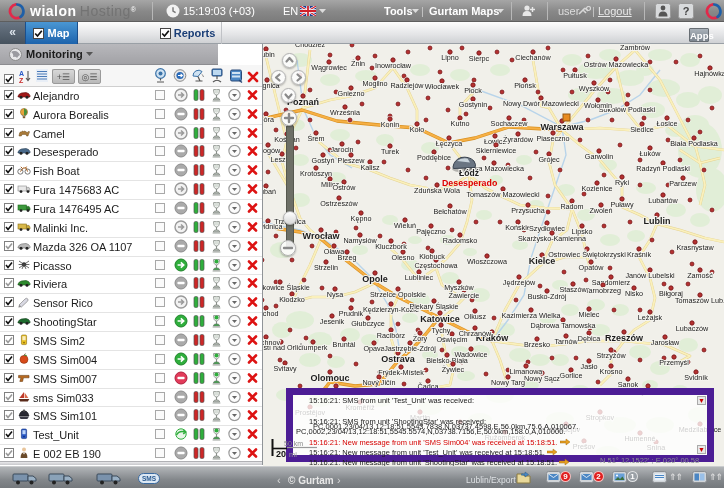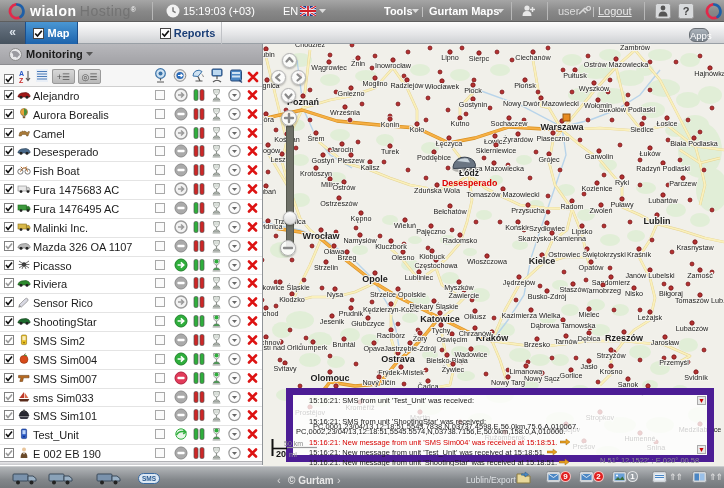--- a/index.html
+++ b/index.html
@@ -3,21 +3,21 @@
 *{margin:0;padding:0;box-sizing:border-box}
 html,body{width:724px;height:488px;overflow:hidden;font-family:"Liberation Sans",sans-serif}
 .abs{position:absolute}
 #page{position:relative;width:724px;height:488px;background:#fff}
 #topbar{left:0;top:0;width:724px;height:22px;background:linear-gradient(#a6a6a6,#888 55%,#7c7c7c);border-bottom:1px solid #5e5e5e}
 #tabbar{left:0;top:22px;width:724px;height:22px;background:linear-gradient(#fdfdfd,#e3e4e6 60%,#cfd1d4);border-bottom:1px solid #9aa0a6}
 #tabdark{left:0;top:22px;width:25px;height:22px;background:linear-gradient(#6a7684,#46525e);color:#dce4ec;font-weight:bold;font-size:12px;text-align:center;line-height:20px}
 .tab{top:22px;height:22px;font-size:11px;font-weight:bold;color:#1b3f77;line-height:22px}
 .tabact{background:linear-gradient(#4a97d4,#1d63ac);color:#fff;border-left:1px solid #1b4f8c;border-right:1px solid #1b4f8c}
 #panel{left:0;top:44px;width:263px;height:421px;background:#fff;border-right:1px solid #909498}
-#phead{left:0;top:0;width:262px;height:21px;background:linear-gradient(#b8b8bc,#a2a2a6);border-bottom:1px solid #8c8c90;color:#1c1c1c;font-size:11px;font-weight:bold;line-height:21px}
+#phead{left:0;top:0;width:218px;height:21px;background:linear-gradient(#b8b8bc,#a2a2a6);border-bottom:1px solid #8c8c90;color:#1c1c1c;font-size:11px;font-weight:bold;line-height:21px}
 #ptool{left:0;top:21px;width:262px;height:22px;background:#f6f6f6;border-bottom:1px solid #cfcfcf}
 .row{left:0;width:262px;height:18.85px;border-bottom:1px solid #e4e4e4;font-size:11px;color:#1c1c1c}
 .rowi{position:absolute;top:50%;transform:translateY(-50%)}
 #map{left:263px;top:44px;width:461px;height:422px;background:#f1f0ea;overflow:hidden}
 #botbar{left:0;top:466px;width:724px;height:22px;background:linear-gradient(#b2b5b8,#83878b 60%,#74787c);border-top:1px solid #caccce;color:#e8eaec;font-size:10px}
 .wht{color:#fff}
 #log{background:rgba(255,255,255,0.78);border:7px solid #4c1d95;font-size:7.5px;color:#1a1a1a}
 .logln{position:absolute;left:0;width:100%;white-space:nowrap}
 .panbtn{position:absolute;border-radius:50%;background:rgba(252,252,252,0.88);border:1px solid #b0b0b0;box-shadow:0 1px 2px rgba(0,0,0,0.3)}
 </style></head><body>
@@ -1136,21 +1136,21 @@
     <div class="abs" id="tabbar"></div>
     <div class="abs" id="tabdark">«</div>
     <div class="abs tab tabact" style="left:25px;width:53px;text-align:center"><span style="display:inline-block;vertical-align:-2px"><svg width="11" height="11" viewBox="0 0 11 11">
           <rect x="0.5" y="0.5" width="10" height="10" fill="#fff" stroke="#444"></rect>
           <path d="M2.2 5.5 L4.5 8 L8.8 2.8" stroke="#111" stroke-width="1.7" fill="none"></path>
         </svg></span> Map</div>
     <div class="abs tab" style="left:154px;width:68px;text-align:center;border-right:1px solid #c0c2c6"><span style="display:inline-block;vertical-align:-2px"><svg width="11" height="11" viewBox="0 0 11 11">
           <rect x="0.5" y="0.5" width="10" height="10" fill="#fff" stroke="#444"></rect>
           <path d="M2.2 5.5 L4.5 8 L8.8 2.8" stroke="#111" stroke-width="1.7" fill="none"></path>
         </svg></span> Reports</div>
-    <div class="abs" style="left:689px;top:28px;width:20px;height:14px;background:linear-gradient(#a9b1b9,#7c858f);border:1px solid #686e74;border-radius:6px;color:#fff;font-size:9.5px;font-weight:normal;text-align:center;line-height:13px">Apps</div>
+    <div class="abs" style="left:689px;top:28px;width:20px;height:14px;background:linear-gradient(#a9b1b9,#7c858f);border:1px solid #686e74;border-radius:1px;color:#fff;font-size:9.5px;font-weight:bold;text-align:center;line-height:13px">Apps</div>
     <div class="abs" id="panel">
       <div class="abs" id="phead"><svg style="position:absolute;left:9px;top:4px" width="13" height="13" viewBox="0 0 13 13">
           <circle cx="6.5" cy="6.5" r="6" fill="#e8e8ea" stroke="#8a8a8a"></circle>
           <path d="M2 4 Q5 6 4 9 Q7 8 8 10 Q10 7 11 7 Q9 3 6 3 Q4 2.5 2 4" fill="#9a9aa0"></path>
         </svg><span style="margin-left:26px">Monitoring</span> <svg width="7" height="5" viewBox="0 0 7 5" style="vertical-align:1px">
           <path d="M0 0 L3.5 4 L7 0 Z" fill="#555"></path>
         </svg></div>
       <div class="abs" id="ptool">
         <span class="abs" style="left:4px;top:5px"><svg width="10" height="10" viewBox="0 0 10 10">
             <rect x="0.5" y="0.5" width="9" height="9" fill="#fff" stroke="#808080"></rect>

